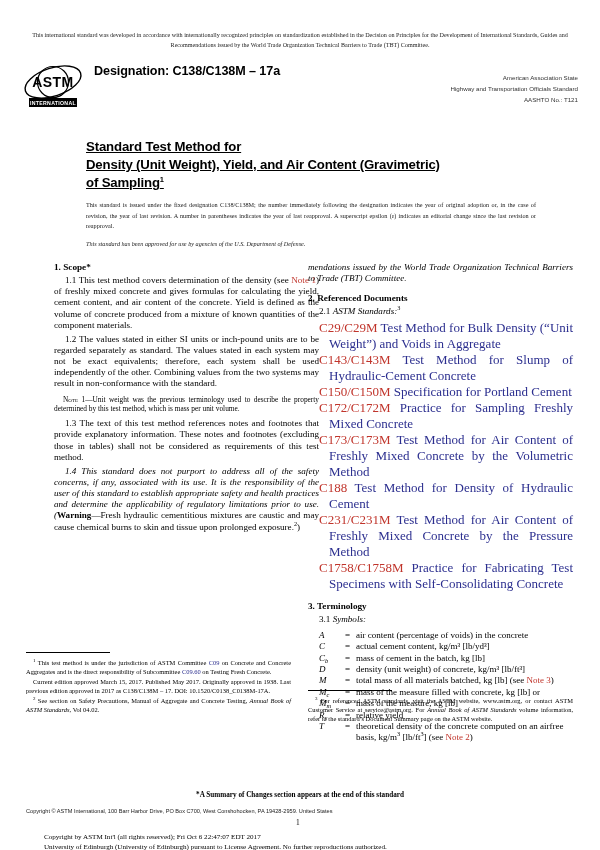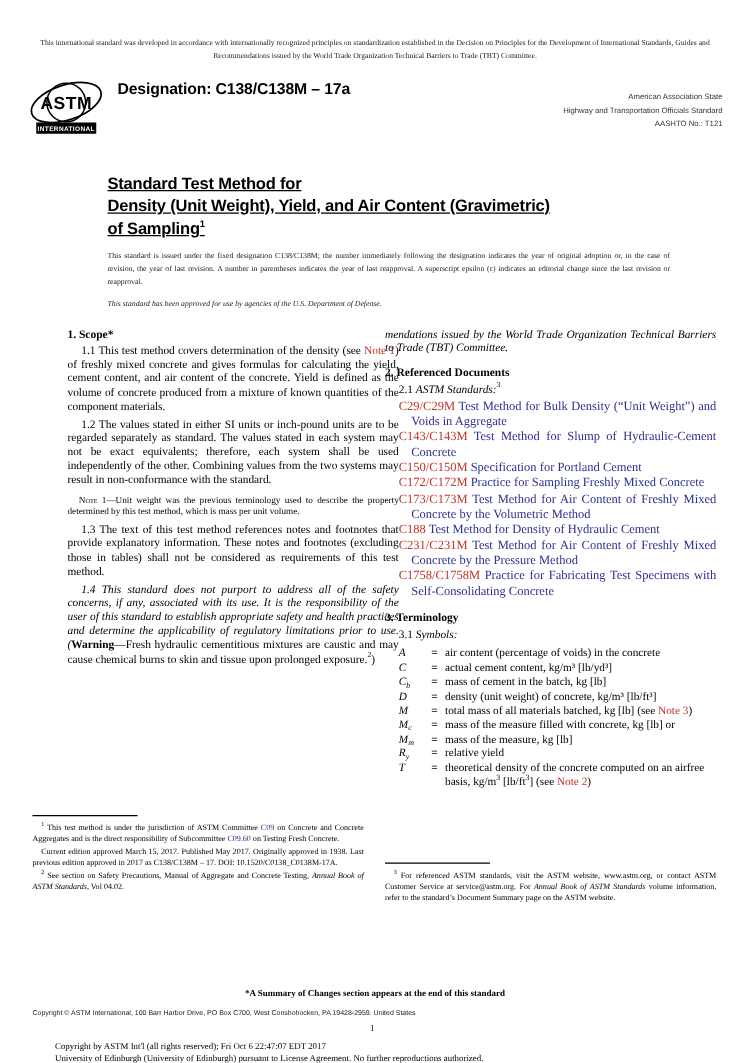--- a/index.html
+++ b/index.html
@@ -159,21 +159,21 @@
   .subsec .num { font-style: normal; }
   .subsec sup { font-size: 6.2px; vertical-align: super; line-height: 0; font-style: normal; }
 
   
   ul.refs {
     list-style: none;
     margin: 0;
     padding: 0 0 0 11px;
   }
   ul.refs li {
-    font-size: 10px;
+    font-size: 13px;
     line-height: 1.235;
     text-align: justify;
     text-indent: -0px;
     padding-left: 10px;
     margin-bottom: 0px;
     color: #2c2f8f;
   }
   ul.refs li .desig {
     color: #c0342b;
     margin-left: -10px;

